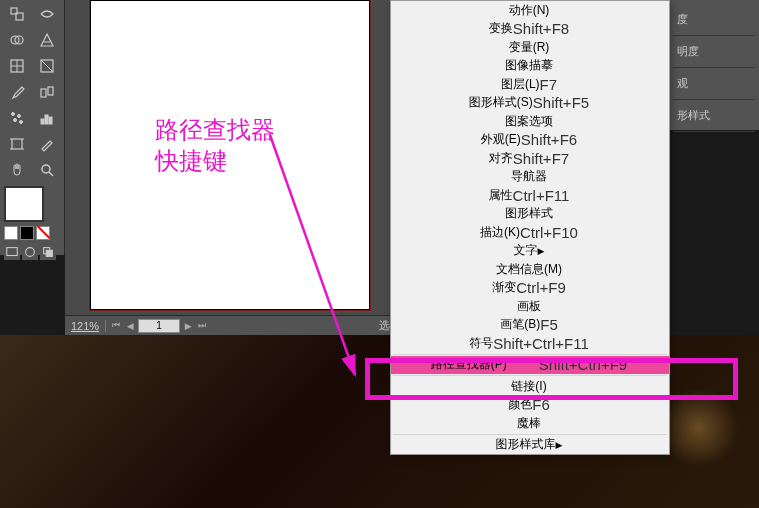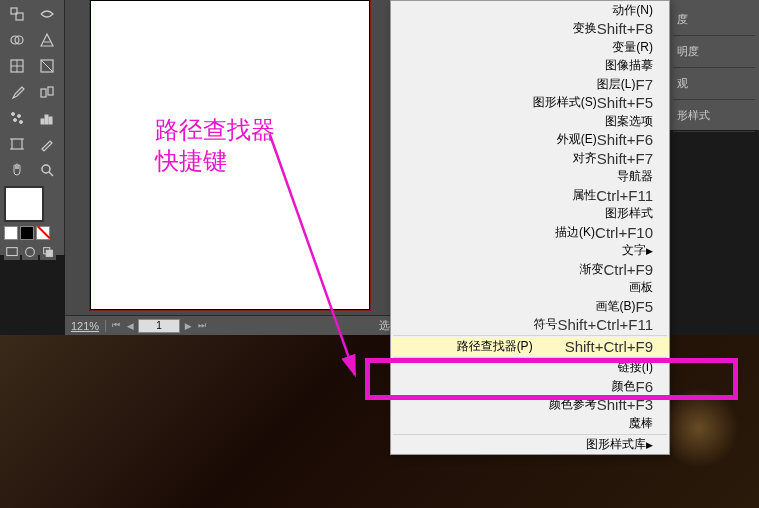--- a/index.html
+++ b/index.html
@@ -23,22 +23,22 @@
   .artboard { position: absolute; left: 25px; top: 0; width: 280px; height: 310px; background: #fff; border: 1px solid #000; box-shadow: 0 0 0 1px #7a2020; }
   
   .status-bar { position: absolute; left: 65px; top: 315px; width: 340px; height: 20px; background: #535353; border-top: 1px solid #2a2a2a; display: flex; align-items: center; color: #ccc; font-size: 11px; }
   .zoom { padding: 0 6px; border-right: 1px solid #777; text-decoration: underline; }
   .nav-controls { display: flex; align-items: center; padding: 0 4px; gap: 2px; }
   .nav-btn { width: 12px; height: 12px; color: #aaa; font-size: 9px; display: flex; align-items: center; justify-content: center; }
   .page-input { width: 42px; height: 14px; background: #ddd; border: 1px solid #888; text-align: center; font-size: 10px; }
   .status-text { margin-left: auto; padding-right: 4px; }
   
   .menu { position: absolute; left: 390px; top: 0; width: 280px; background: #f0f0f0; border: 1px solid #999; box-shadow: 2px 2px 8px rgba(0,0,0,0.3); font-size: 12px; color: #000; }
-  .menu-item { display: flex; justify-content: flex-end; align-items: center; padding: 3px 16px 3px 14px; cursor: pointer; height: 18.5px; }
-  .menu-item.highlighted { background: #fef9c3; gap: 32px; }
+  .menu-item { display: flex; justify-content: center; align-items: center; padding: 3px 16px 3px 14px; cursor: pointer; height: 18.5px; }
+  .menu-item.highlighted { background: #ec4899; gap: 32px; }
   .menu-sep { height: 1px; background: #d4d4d4; margin: 1px 2px; }
   .menu-shortcut { color: #333; font-size: 15px; }
   .submenu-arrow { color: #000; font-size: 9px; }
   
   .highlight-box { position: absolute; left: 365px; top: 358px; width: 373px; height: 42px; border: 5px solid #e815c9; pointer-events: none; z-index: 100; }
   
   .annotation { position: absolute; left: 155px; top: 82px; color: #e815c9; font-size: 24px; font-weight: normal; z-index: 50; line-height: 1.3; margin-top: 32px; }
   .arrow-svg { position: absolute; left: 155px; top: 130px; z-index: 40; pointer-events: none; }
   
   .right-panel { position: absolute; right: 0; top: 0; width: 90px; height: 130px; background: #535353; color: #ccc; font-size: 11px; padding: 4px; }
@@ -261,20 +261,23 @@
     </div>
     <div class="menu-item">
       <span>描边(K)</span>
       <span class="menu-shortcut">Ctrl+F10</span>
     </div>
     <div class="menu-item">
       <span>文字</span>
       <span class="submenu-arrow">▶</span>
     </div>
     <div class="menu-item">
+      <span>文档信息(M)</span>
+    </div>
+    <div class="menu-item">
       <span>渐变</span>
       <span class="menu-shortcut">Ctrl+F9</span>
     </div>
     <div class="menu-item">
       <span>画板</span>
     </div>
     <div class="menu-item">
       <span>画笔(B)</span>
       <span class="menu-shortcut">F5</span>
     </div>
@@ -289,24 +292,20 @@
     </div>
     <div class="menu-sep"></div>
     <div class="menu-item">
       <span>链接(I)</span>
     </div>
     <div class="menu-item">
       <span>颜色</span>
       <span class="menu-shortcut">F6</span>
     </div>
     <div class="menu-item">
-      <span>颜色参考</span>
-      <span class="menu-shortcut">Shift+F3</span>
-    </div>
-    <div class="menu-item">
       <span>魔棒</span>
     </div>
     <div class="menu-sep"></div>
     <div class="menu-item">
       <span>图形样式库</span>
       <span class="submenu-arrow">▶</span>
     </div>
   </div>
 
 <div class="highlight-box"></div>

